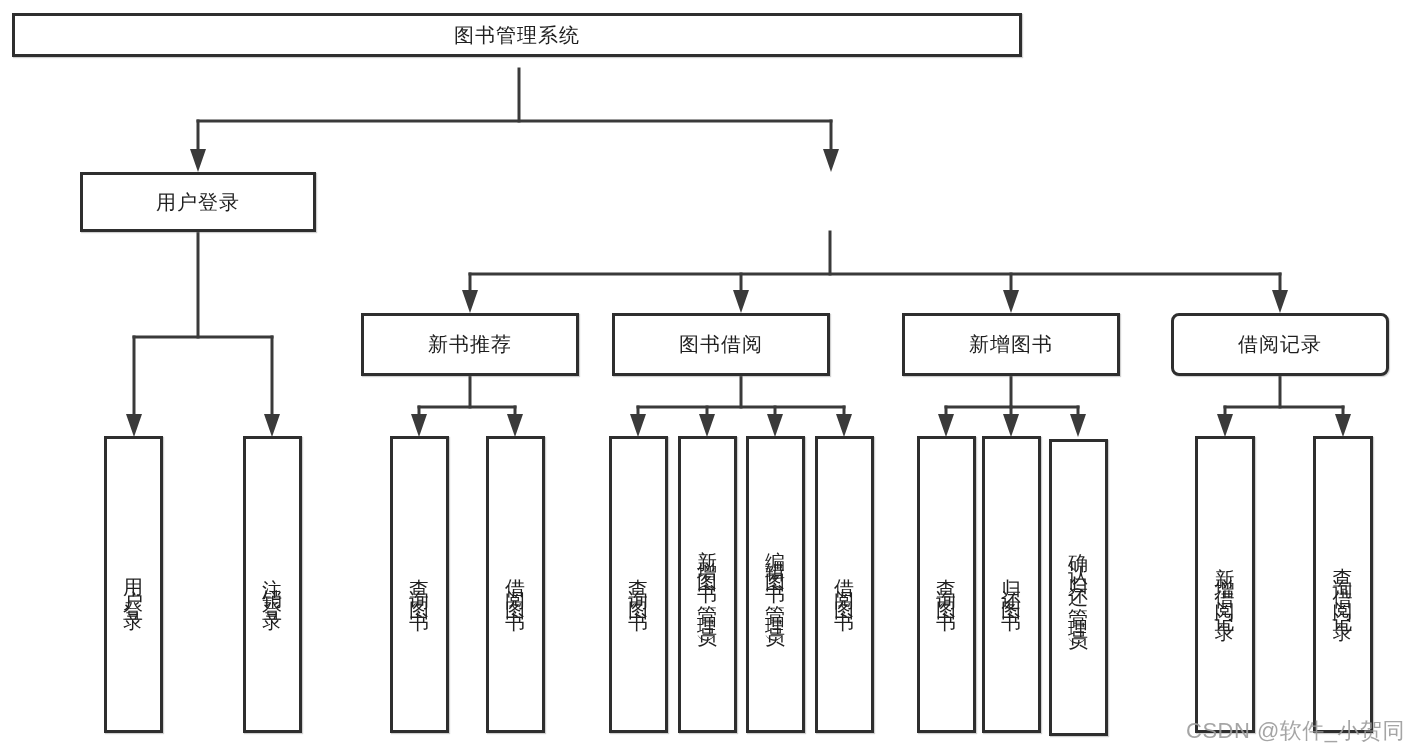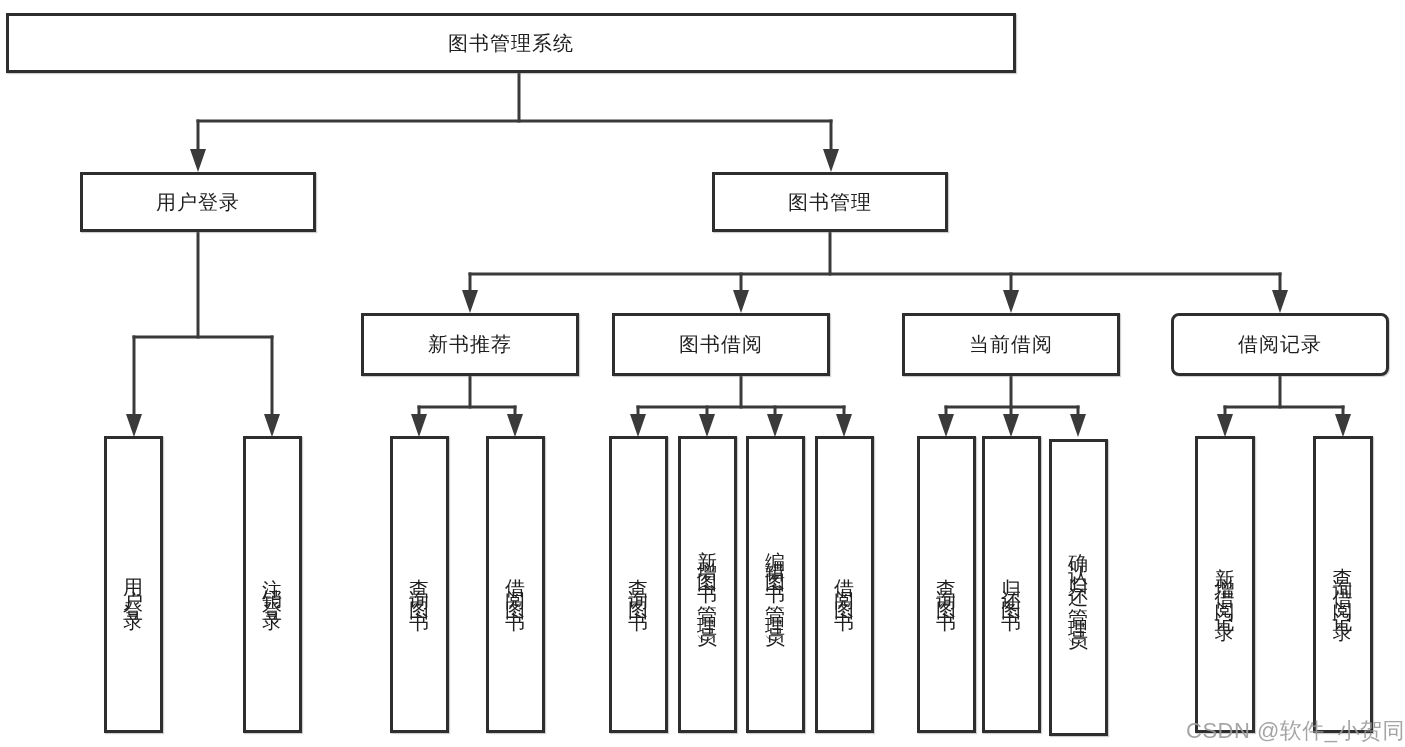--- a/index.html
+++ b/index.html
@@ -118,28 +118,27 @@
       <polygon points="767,414 783,414 775,437"></polygon>
       <polygon points="836,414 852,414 844,437"></polygon>
       <polygon points="938,414 954,414 946,437"></polygon>
       <polygon points="1003,414 1019,414 1011,437"></polygon>
       <polygon points="1070,414 1086,414 1078,437"></polygon>
       <polygon points="1217,414 1233,414 1225,437"></polygon>
       <polygon points="1335,414 1351,414 1343,437"></polygon>
     </g>
   </svg>
 
-  <div class="box h" style="left:6px; top:13px; width:1010px; height:60px;">图书管理系统</div>
+  <div class="box h" style="left:12px; top:13px; width:1010px; height:44px;">图书管理系统</div>
 
   <div class="box h" style="left:80px; top:172px; width:236px; height:60px;">用户登录</div>
-  <div class="box h" style="left:712px; top:172px; width:236px; height:60px;">图书管理</div>
 
   <div class="box h" style="left:361px; top:313px; width:218px; height:63px;text-align:right;">新书推荐</div>
   <div class="box h" style="left:612px; top:313px; width:218px; height:63px;">图书借阅</div>
-  <div class="box h" style="left:902px; top:313px; width:218px; height:63px;">当前借阅</div>
+  <div class="box h" style="left:902px; top:313px; width:218px; height:63px;">新增图书</div>
   <div class="box h" style="left:1171px; top:313px; width:218px; height:63px;border-radius:8px;">借阅记录</div>
 
   <div class="box v" style="left:104px; top:436px; width:59px; height:297px;">用户登录</div>
   <div class="box v" style="left:243px; top:436px; width:59px; height:297px;">注销登录</div>
 
   <div class="box v" style="left:390px; top:436px; width:59px; height:297px;">查询图书</div>
   <div class="box v" style="left:486px; top:436px; width:59px; height:297px;">借阅图书</div>
 
   <div class="box v" style="left:609px; top:436px; width:59px; height:297px;">查询图书</div>
   <div class="box v" style="left:678px; top:436px; width:59px; height:297px;">新增图书（管理员）</div>

